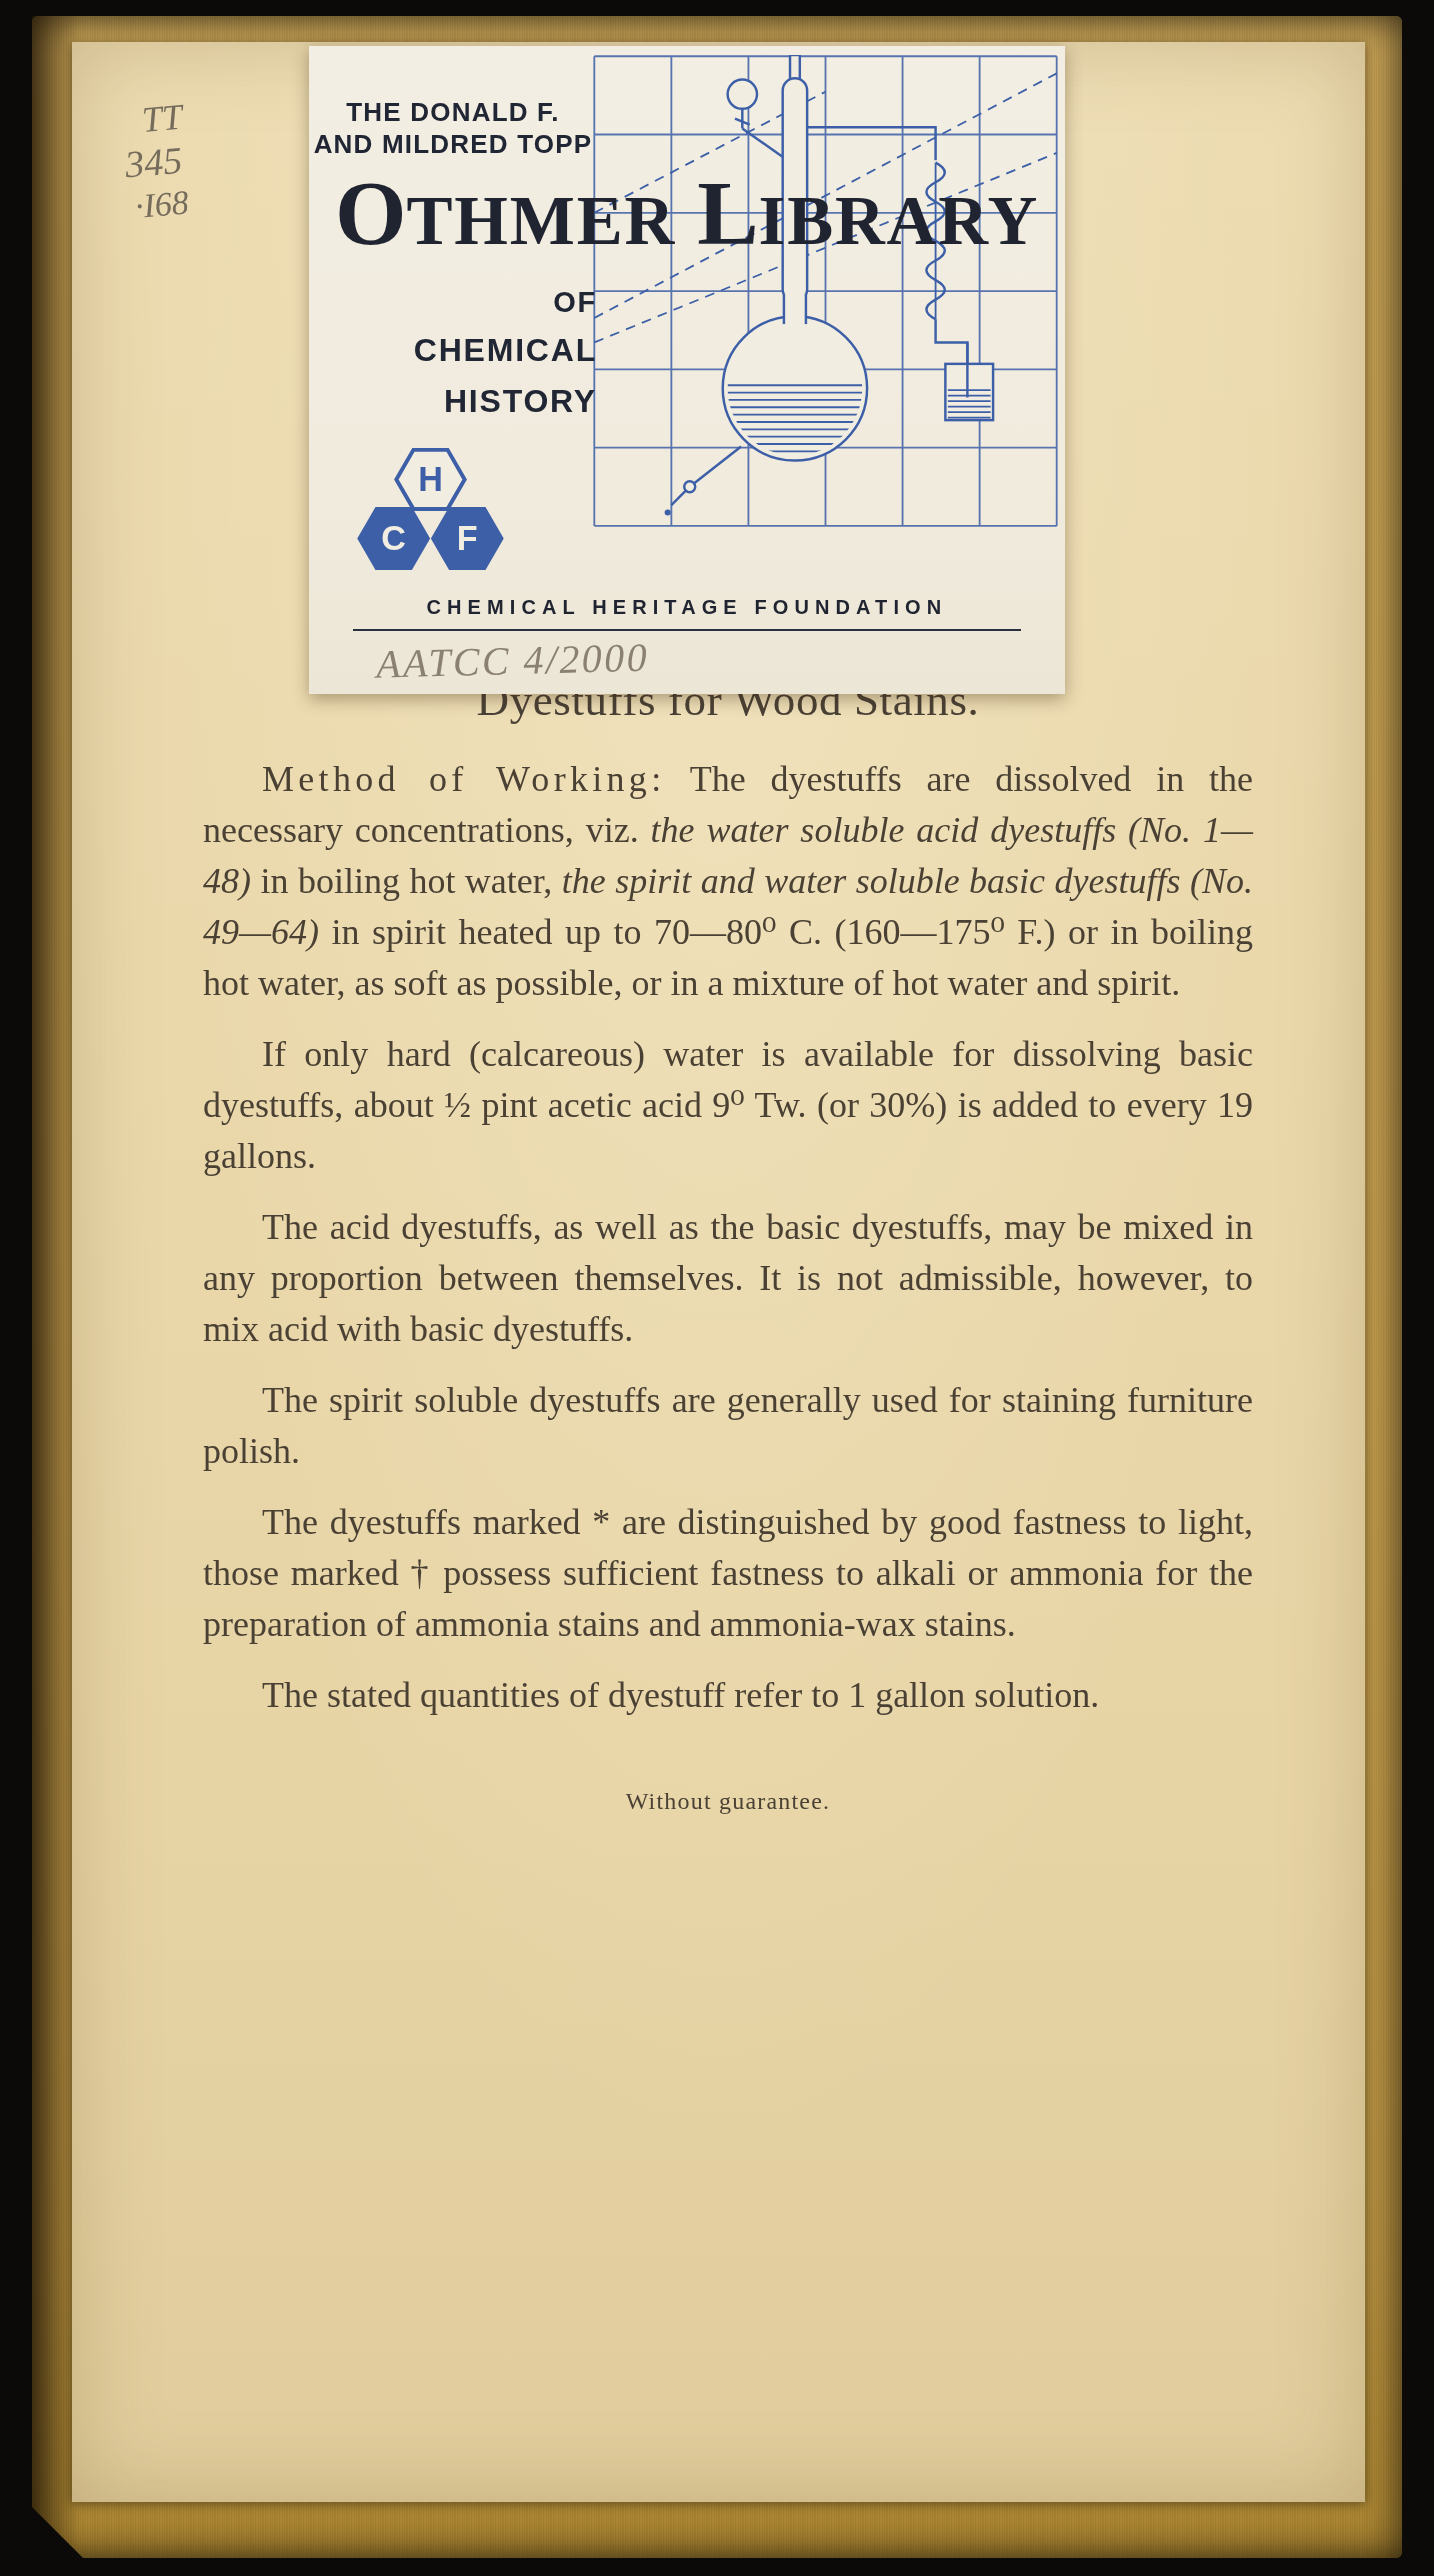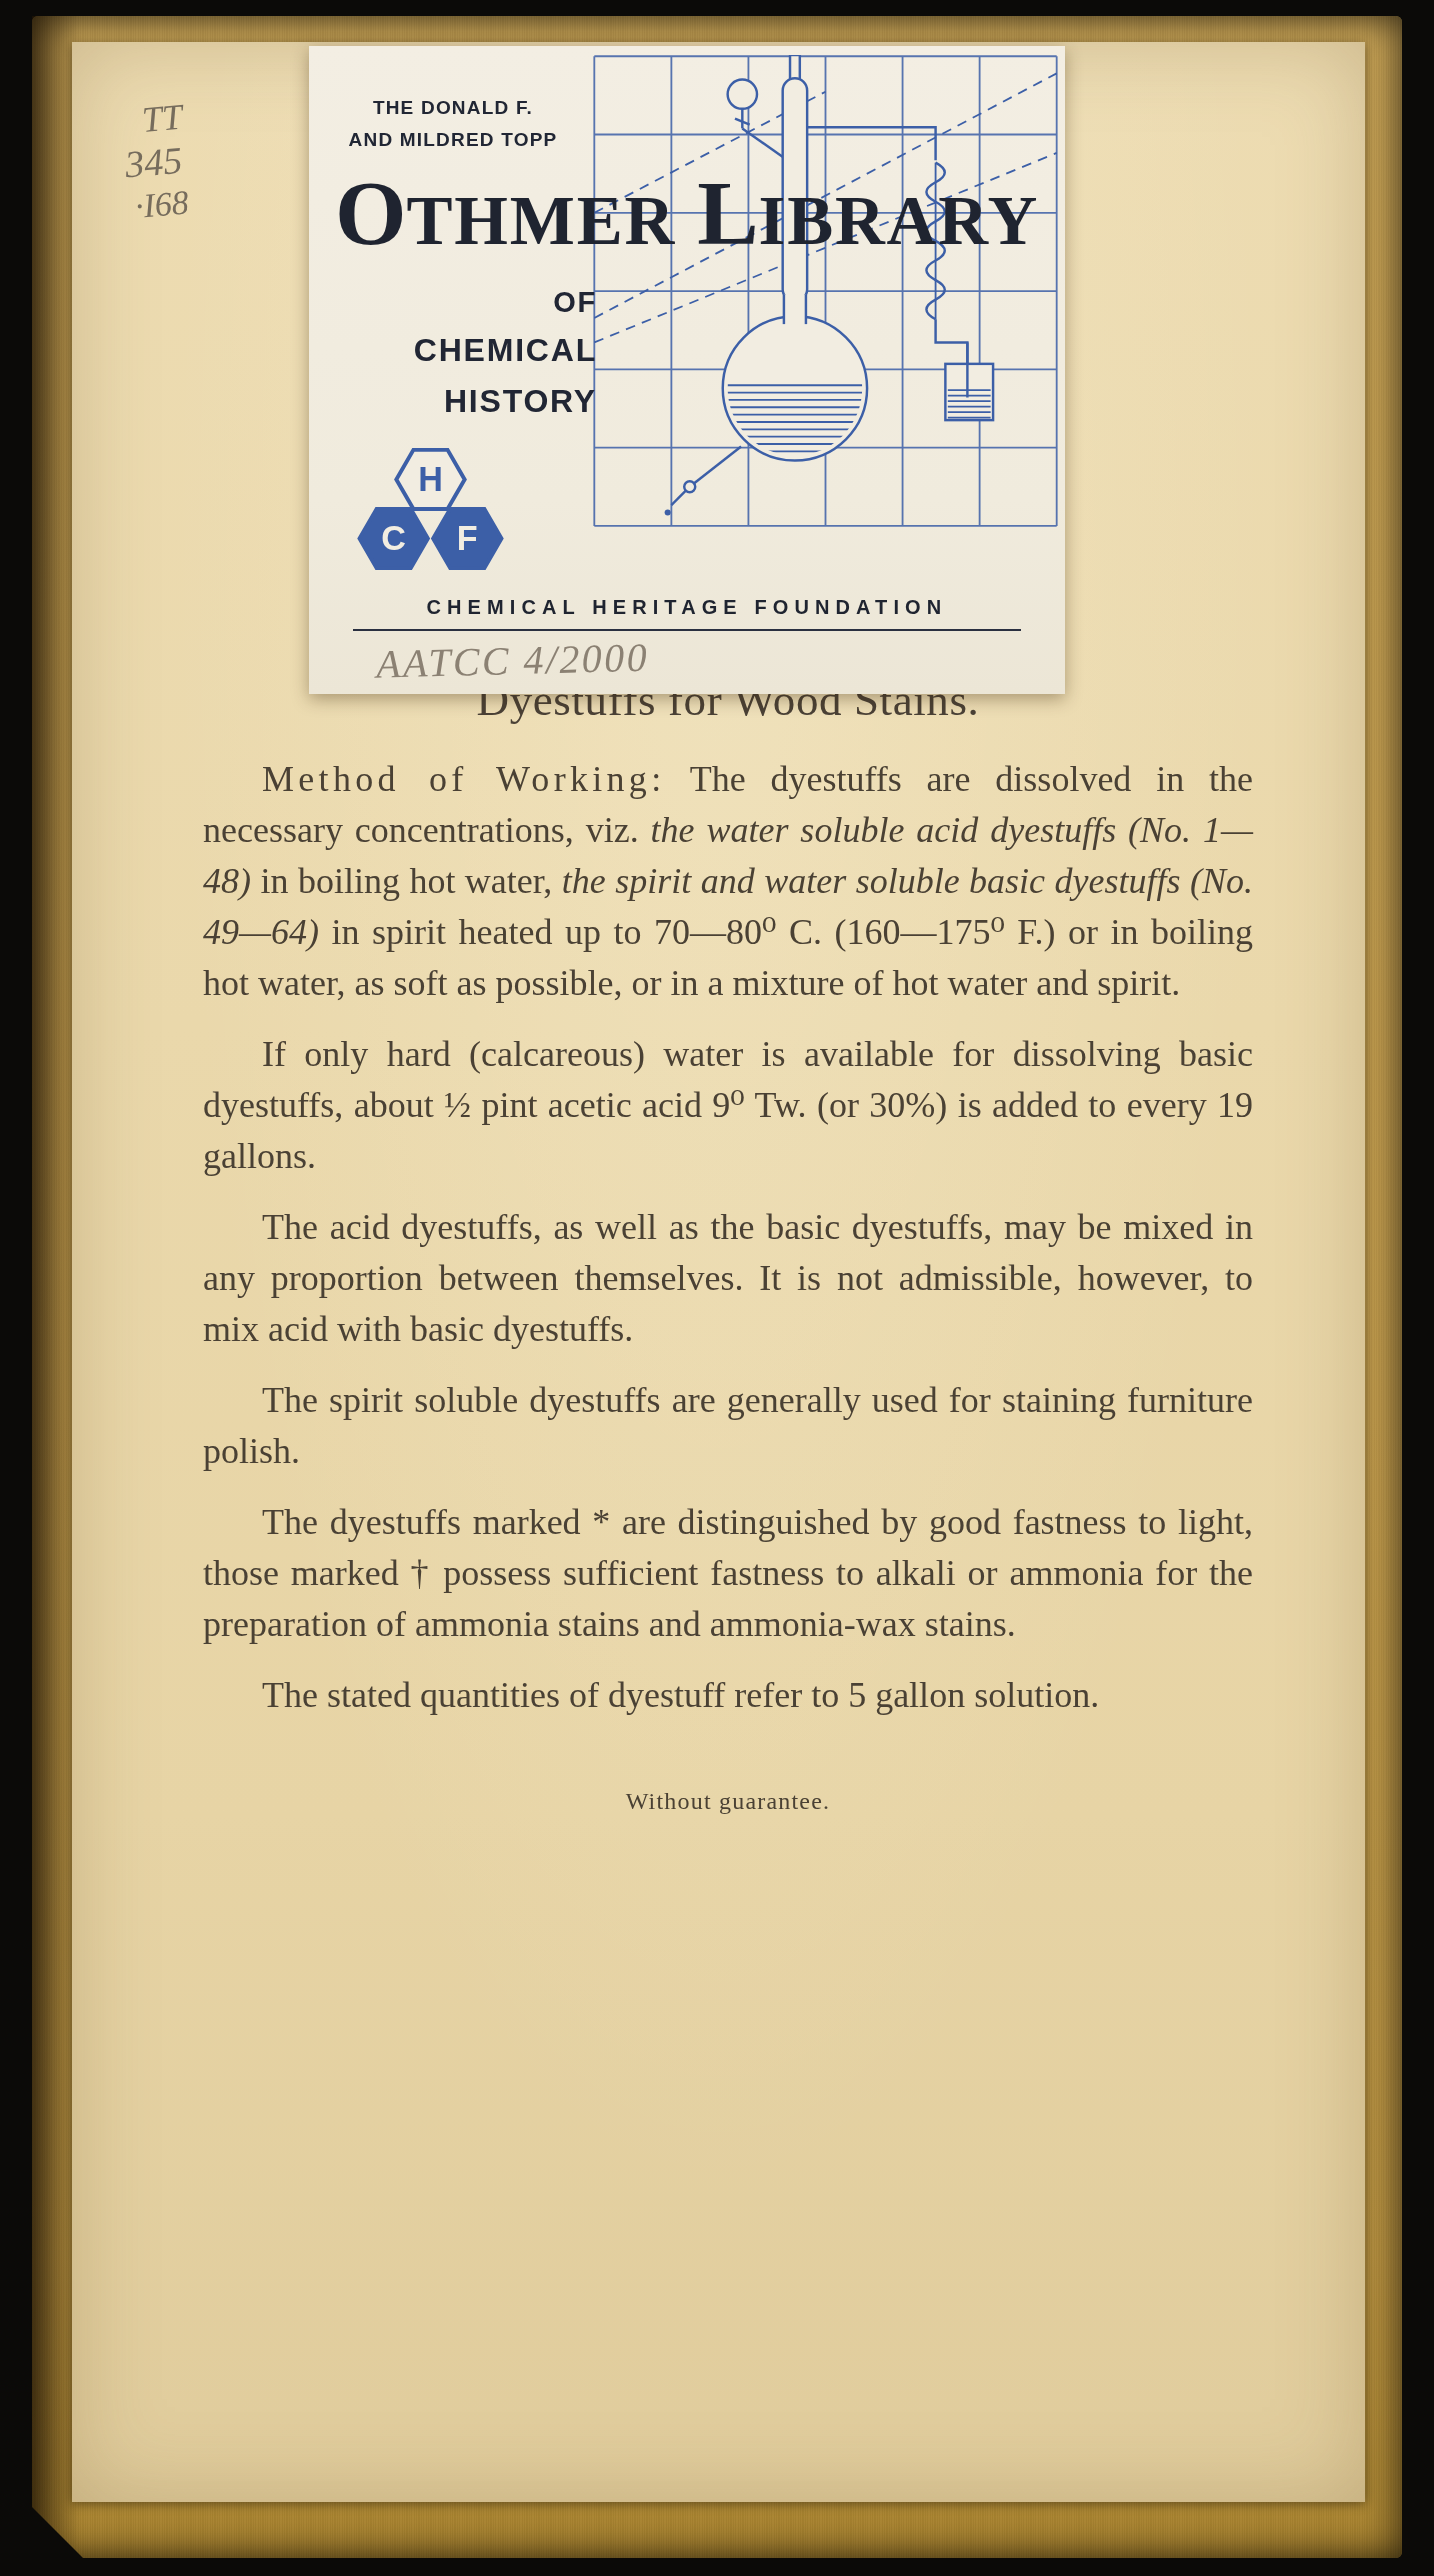--- a/index.html
+++ b/index.html
@@ -31,21 +31,21 @@
   .cn2{font-size:38px;}
   .cn3{font-size:34px;margin-left:6.1px;}
 
   
   .label{position:absolute;left:237px;top:4.3px;width:756px;height:648px;z-index:4;
          background:linear-gradient(180deg,#f3eee3 0%,#f0ebdd 70%,#ece6d6 100%);
          box-shadow:0 4.9px 16px rgba(60,40,10,.38);}
   .bp-illustration{position:absolute;right:7.3px;top:8.6px;width:465px;height:474px;z-index:1;}
   .bp-line1,.bp-line2{position:absolute;left:0;width:288px;text-align:center;
          font-family:"Liberation Sans","DejaVu Sans",sans-serif;
-         font-size:19px;letter-spacing:1.2px;color:#212634;font-weight:600;}
+         font-size:26px;letter-spacing:1.2px;color:#212634;font-weight:600;}
   .bp-line1{top:51px;} .bp-line2{top:83px;}
   .bp-title{position:absolute;left:0;right:0;top:121px;text-align:center;z-index:3;
          color:#1f2430;font-weight:700;line-height:1;white-space:nowrap;}
   .bp-title .init{font-size:92px;}
   .bp-title .rest{font-size:69px;letter-spacing:1.8px;}
   .bp-title .gap{margin-right:21px;}
   .bp-of,.bp-chemical,.bp-history{position:absolute;left:0;width:288px;text-align:right;z-index:2;
          font-family:"Liberation Sans","DejaVu Sans",sans-serif;
          color:#212634;font-weight:600;letter-spacing:1.8px;}
   .bp-of{top:240px;font-size:29px;}
@@ -89,21 +89,21 @@
         <h1 class="page-title">Dyestuffs for Wood Stains.</h1>
 
         <p class="para">
           <span class="lead">Method of Working:</span><span> The dyestuffs are dissolved in the necessary concentrations, viz. </span><em>the water soluble acid dyestuffs (No. 1—48)</em><span> in boiling hot water, </span><em>the spirit and water soluble basic dyestuffs (No. 49—64)</em><span> in spirit heated up to 70—80⁰ C. (160—175⁰ F.) or in boiling hot water, as soft as possible, or in a mixture of hot water and spirit.</span>
         </p>
 
         <p class="para">If only hard (calcareous) water is available for dissolving basic dyestuffs, about ½ pint acetic acid 9⁰ Tw. (or 30%) is added to every 19 gallons.</p>
         <p class="para">The acid dyestuffs, as well as the basic dyestuffs, may be mixed in any proportion between themselves.  It is not admissible, however, to mix acid with basic dyestuffs.</p>
         <p class="para">The spirit soluble dyestuffs are generally used for staining furniture polish.</p>
         <p class="para">The dyestuffs marked * are distinguished by good fastness to light, those marked † possess sufficient fastness to alkali or ammonia for the preparation of ammonia stains and ammonia-wax stains.</p>
-        <p class="para">The stated quantities of dyestuff refer to 5 gallon solution.</p>
+        <p class="para">The stated quantities of dyestuff refer to 1 gallon solution.</p>
 
         <div class="wg">Without guarantee.</div>
       </div>
 
       <div class="label">
 
         <svg class="bp-illustration" viewBox="0 0 760 775" xmlns="http://www.w3.org/2000/svg">
 
           <g stroke="#3c5fa7" stroke-width="3" fill="none" opacity="0.85">
             <line x1="2" y1="2" x2="2" y2="770"></line>

